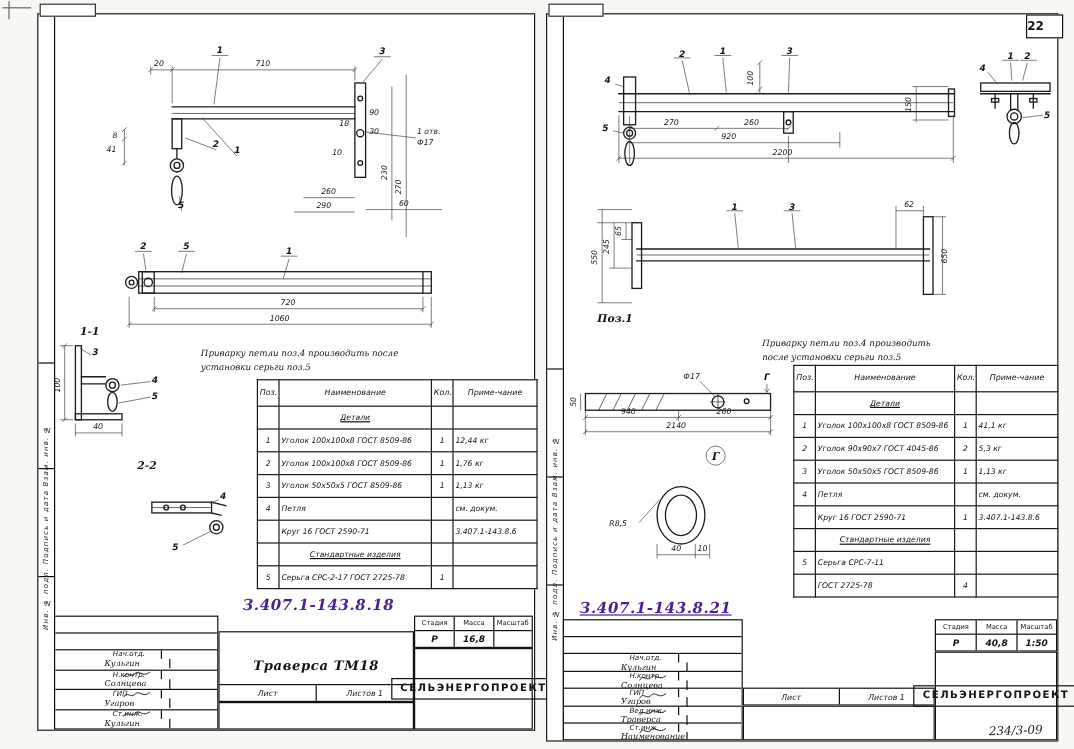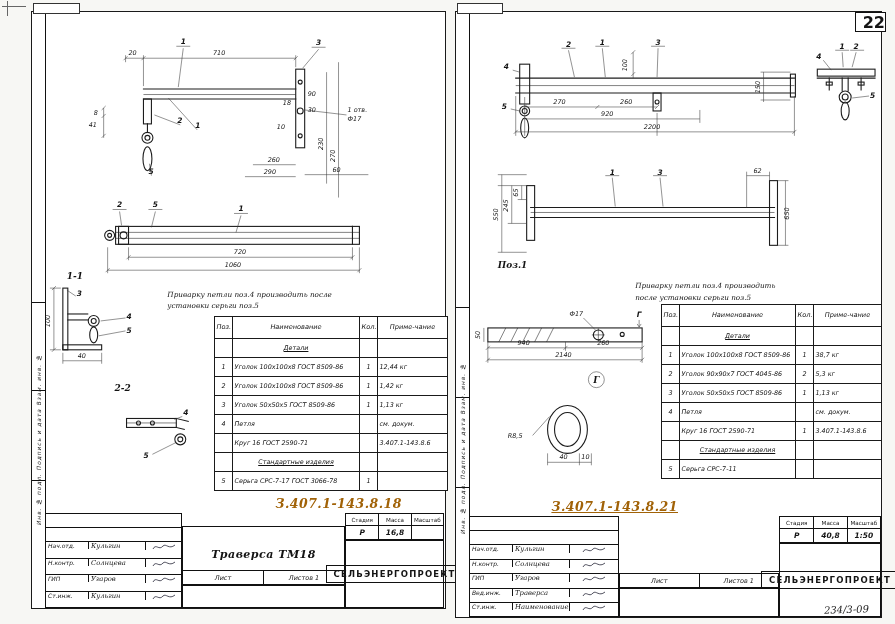--- a/index.html
+++ b/index.html
@@ -27,53 +27,53 @@
   table.parts{position:absolute;border-collapse:collapse;background:#fff;table-layout:fixed;}
   .parts th,.parts td{border:0.9px solid #1a1a1a;font:italic 6.4px "DejaVu Sans",sans-serif;
        padding:0 1.5px;height:18px;overflow:hidden;white-space:nowrap;color:#111;}
   .parts th{font:italic 6.6px "DejaVu Sans",sans-serif;text-align:center;white-space:normal;line-height:1.15;height:21px;}
   .parts td.c-pos,.parts td.c-qty{text-align:center;}
   .parts td.grp{text-align:center;text-decoration:underline;}
   #tableL{left:182px;top:304px;width:233px;}
   #tableR{left:205px;top:292px;width:220px;}
   
   .doccode{position:absolute;font:italic 700 12.5px "DejaVu Serif",serif;letter-spacing:0.5px;
-       color:#a16207;text-align:right;}
+       color:#4c1d95;text-align:left;}
   #codeL{left:170px;top:484px;width:200px;}
   #codeR{left:27px;top:487px;width:195px;text-decoration:underline;}
   
   .tblock{position:absolute;}
   .tblock .cell{position:absolute;box-sizing:border-box;border:0.9px solid #111;background:#fff;}
   .tb-name{display:flex;align-items:center;justify-content:center;
        font:italic 700 11px "DejaVu Serif",serif;letter-spacing:0.5px;}
   .tb-sheetrow{display:flex;}
   .tb-sheetrow span{flex:1;display:flex;align-items:center;justify-content:center;
        font:italic 6.5px "DejaVu Sans",sans-serif;}
   .tb-sheetrow span + span{border-left:0.9px solid #111;}
   .tb-mini{display:grid;grid-template-columns:1fr 1fr 1fr;grid-template-rows:12px 1fr;}
   .tb-mini span{display:flex;align-items:center;justify-content:center;box-sizing:border-box;}
   .tb-mini span.h{font:5.6px "DejaVu Sans",sans-serif;border-bottom:0.9px solid #111;}
   .tb-mini span.v{font:italic 700 7.5px "DejaVu Sans",sans-serif;}
   .tb-mini span + span{border-left:0.9px solid #111;}
   .tb-mini span:nth-child(4){border-left:none;}
   .tb-org{display:flex;align-items:center;justify-content:center;}
   .tb-org b{border:1px solid #111;padding:3px 7px;font:700 8.5px "DejaVu Sans",sans-serif;letter-spacing:1.2px;}
   .sigzone{overflow:hidden;}
-  .sigrow{display:flex;box-sizing:border-box;border-bottom:0.9px solid #111;align-items:flex-start;height:16.5px;}
+  .sigrow{display:flex;box-sizing:border-box;border-bottom:0.9px solid #111;align-items:center;height:16.5px;flex-direction:column;}
   .sigrow.empty{height:14px;}
   .tbr .sigrow{height:14.5px;}
   .tbr .sigrow.empty{height:14px;}
   .sigrow .role{width:40px;font:italic 6px "DejaVu Sans",sans-serif;padding-left:2px;
        border-right:0.9px solid #111;display:flex;align-items:center;}
   .sigrow .nm{width:54px;font:italic 6.8px "DejaVu Serif",serif;padding-left:2px;
        border-right:0.9px solid #111;display:flex;align-items:center;}
   .sigrow .sg{flex:1;display:flex;align-items:center;justify-content:center;}
   
   .pagenum{position:absolute;left:855px;top:12px;width:29px;height:18px;border:1.5px solid #111;
-       display:flex;align-items:center;justify-content:flex-end;font-weight:bold;font-size:16px;background:#fff;}
+       display:flex;align-items:center;justify-content:flex-start;font-weight:bold;font-size:10px;background:#fff;}
   .cornernote{position:absolute;left:824px;top:604px;font:italic 10px "DejaVu Serif",serif;
        transform:rotate(-2deg);color:#222;}
   .toptab{position:absolute;top:3px;height:9px;border:1px solid #333;background:#fff;}
   .mark-h{position:absolute;left:2px;top:6px;width:24px;height:1px;background:#666;}
   .mark-v{position:absolute;left:7px;top:1px;width:1px;height:15px;background:#666;}
 </style>
 </head>
 <body>
 
 <div class="sheet" id="sheetL">
@@ -270,21 +270,21 @@
         <tr>
           <td class="c-pos">1</td>
           <td class="c-name">Уголок 100х100х8 ГОСТ 8509-86</td>
           <td class="c-qty">1</td>
           <td class="c-note">12,44 кг</td>
         </tr>
         <tr>
           <td class="c-pos">2</td>
           <td class="c-name">Уголок 100х100х8 ГОСТ 8509-86</td>
           <td class="c-qty">1</td>
-          <td class="c-note">1,42 кг</td>
+          <td class="c-note">1,76 кг</td>
         </tr>
         <tr>
           <td class="c-pos">3</td>
           <td class="c-name">Уголок 50х50х5 ГОСТ 8509-86</td>
           <td class="c-qty">1</td>
           <td class="c-note">1,13 кг</td>
         </tr>
         <tr>
           <td class="c-pos">4</td>
           <td class="c-name">Петля</td>
@@ -298,21 +298,21 @@
           <td class="c-note">3.407.1-143.8.6</td>
         </tr>
         <tr>
           <td class="c-pos"></td>
           <td class="c-name grp">Стандартные изделия</td>
           <td class="c-qty"></td>
           <td class="c-note"></td>
         </tr>
         <tr>
           <td class="c-pos">5</td>
-          <td class="c-name">Серьга СРС-7-17 ГОСТ 3066-78</td>
+          <td class="c-name">Серьга СРС-2-17 ГОСТ 2725-78</td>
           <td class="c-qty">1</td>
           <td class="c-note"></td>
         </tr>
       </tbody>
   </table>
 
   <div class="doccode" id="codeL">З.407.1-143.8.18</div>
 
   <div class="tblock" style="left:13px;top:501px;width:399px;height:95px;">
     <div class="cell sigzone" style="left:0;top:0;width:137px;height:95px;">
@@ -594,21 +594,21 @@
         <tr>
           <td class="c-pos"></td>
           <td class="c-name grp">Детали</td>
           <td class="c-qty"></td>
           <td class="c-note"></td>
         </tr>
         <tr>
           <td class="c-pos">1</td>
           <td class="c-name">Уголок 100х100х8 ГОСТ 8509-86</td>
           <td class="c-qty">1</td>
-          <td class="c-note">38,7 кг</td>
+          <td class="c-note">41,1 кг</td>
         </tr>
         <tr>
           <td class="c-pos">2</td>
           <td class="c-name">Уголок 90х90х7 ГОСТ 4045-86</td>
           <td class="c-qty">2</td>
           <td class="c-note">5,3 кг</td>
         </tr>
         <tr>
           <td class="c-pos">3</td>
           <td class="c-name">Уголок 50х50х5 ГОСТ 8509-86</td>
@@ -630,20 +630,26 @@
         <tr>
           <td class="c-pos"></td>
           <td class="c-name grp">Стандартные изделия</td>
           <td class="c-qty"></td>
           <td class="c-note"></td>
         </tr>
         <tr>
           <td class="c-pos">5</td>
           <td class="c-name">Серьга СРС-7-11</td>
           <td class="c-qty"></td>
+          <td class="c-note"></td>
+        </tr>
+        <tr>
+          <td class="c-pos"></td>
+          <td class="c-name">ГОСТ 2725-78</td>
+          <td class="c-qty">4</td>
           <td class="c-note"></td>
         </tr>
       </tbody>
   </table>
 
   <div class="doccode" id="codeR">З.407.1-143.8.21</div>
 
   <div class="tblock tbr" style="left:13px;top:504px;width:412px;height:101px;">
     <div class="cell sigzone" style="left:0;top:0;width:150px;height:101px;">
       <div class="sigrow empty">

